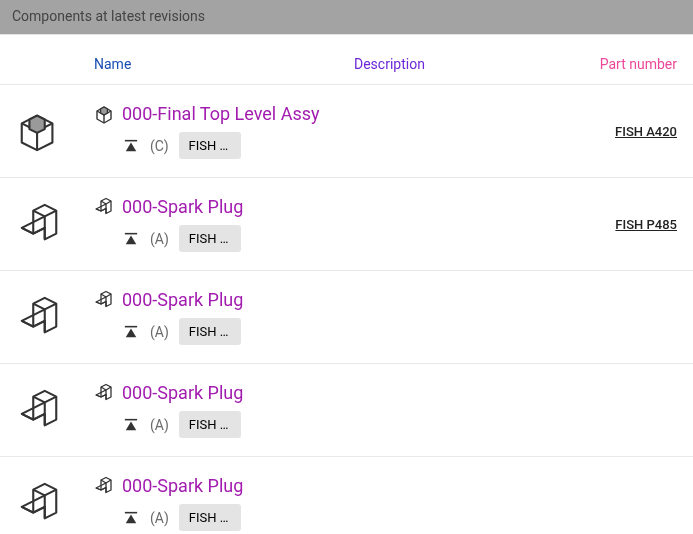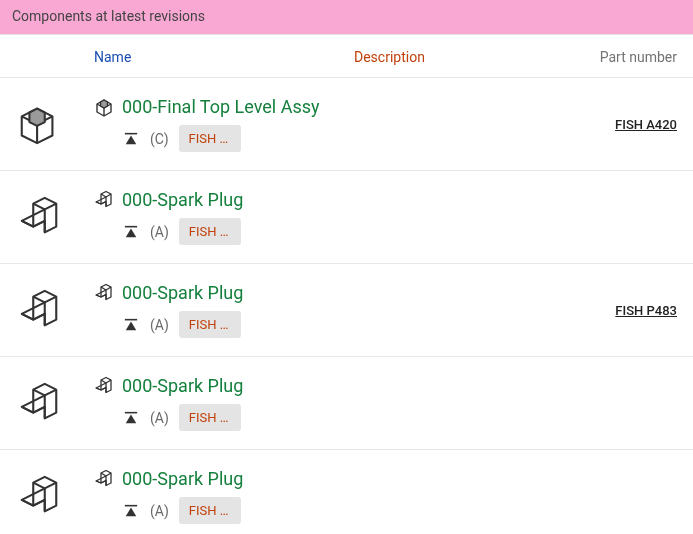--- a/index.html
+++ b/index.html
@@ -3,37 +3,37 @@
 <meta charset="utf-8">
 <style>
   * { box-sizing: border-box; margin: 0; padding: 0; }
   body {
     font-family: "Segoe UI", Roboto, Arial, sans-serif;
     background: #ffffff;
     width: 693px;
     color: #333;
   }
   .header-bar {
-    background: #f9a8d4;
+    background: #a3a3a3;
     padding: 8px 12px 10px 12px;
     font-size: 14px;
     color: #444;
     border-bottom: 1px solid #e2e2e2;
   }
   .col-header-row {
     display: flex;
     align-items: center;
-    padding: 14px 16px 12px 16px;
+    padding: 21px 16px 12px 16px;
     border-bottom: 1px solid #e8e8e8;
     font-size: 14px;
   }
   .col-header-row .col-icon-space { width: 78px; }
   .col-header-row .col-name { flex: 0 0 260px; color: #1a4db3; }
-  .col-header-row .col-desc { flex: 1; color: #c2410c; text-align: left; }
-  .col-header-row .col-part { flex: 0 0 110px; color: #737373; text-align: right; }
+  .col-header-row .col-desc { flex: 1; color: #6d28d9; text-align: left; }
+  .col-header-row .col-part { flex: 0 0 110px; color: #ec4899; text-align: right; }
 
   .row {
     display: flex;
     align-items: center;
     padding: 18px 16px;
     border-bottom: 1px solid #e8e8e8;
     min-height: 92px;
   }
   .row .big-icon {
     width: 78px;
@@ -52,36 +52,36 @@
   }
   .name-line {
     display: flex;
     align-items: center;
     gap: 8px;
     margin-bottom: 8px;
   }
   .name-line .small-icon { width: 20px; height: 20px; display:flex; align-items:center; }
   .name-text {
     font-size: 18px;
-    color: #15803d;
+    color: #a21caf;
   }
   .sub-line {
     display: flex;
     align-items: center;
     gap: 10px;
     padding-left: 30px;
   }
   .rev-icon { width: 16px; height: 16px; display:flex; align-items:center; }
   .rev-label {
     font-size: 14px;
     color: #6a6a6a;
   }
   .chip {
     background: #e4e4e4;
-    color: #c2410c;
+    color: #000000;
     font-size: 13px;
     padding: 6px 10px;
     border-radius: 3px;
     max-width: 62px;
     white-space: nowrap;
     overflow: hidden;
     text-overflow: ellipsis;
   }
 </style>
 </head>
@@ -190,48 +190,48 @@
     <div class="sub-line">
       <span class="rev-icon">
           <svg width="14" height="14">
             <use href="#icon-revision"></use>
           </svg>
         </span>
       <span class="rev-label">(A)</span>
       <span class="chip">FISH P…</span>
     </div>
   </div>
-</div>
-
-<div class="row">
-  <div class="big-icon">
-    <svg width="46" height="46">
-        <use href="#icon-part-big"></use>
-      </svg>
-  </div>
-  <div class="main-col">
-    <div class="name-line">
-      <span class="small-icon">
-          <svg width="20" height="20">
-            <use href="#icon-part-small"></use>
-          </svg>
-        </span>
-      <span class="name-text">000-Spark Plug</span>
-    </div>
-    <div class="sub-line">
-      <span class="rev-icon">
-          <svg width="14" height="14">
-            <use href="#icon-revision"></use>
-          </svg>
-        </span>
-      <span class="rev-label">(A)</span>
-      <span class="chip">FISH P…</span>
-    </div>
-  </div>
-  <div class="part-col">FISH P483</div>
+  <div class="part-col">FISH P485</div>
+</div>
+
+<div class="row">
+  <div class="big-icon">
+    <svg width="46" height="46">
+        <use href="#icon-part-big"></use>
+      </svg>
+  </div>
+  <div class="main-col">
+    <div class="name-line">
+      <span class="small-icon">
+          <svg width="20" height="20">
+            <use href="#icon-part-small"></use>
+          </svg>
+        </span>
+      <span class="name-text">000-Spark Plug</span>
+    </div>
+    <div class="sub-line">
+      <span class="rev-icon">
+          <svg width="14" height="14">
+            <use href="#icon-revision"></use>
+          </svg>
+        </span>
+      <span class="rev-label">(A)</span>
+      <span class="chip">FISH P…</span>
+    </div>
+  </div>
 </div>
 
 <div class="row">
   <div class="big-icon">
     <svg width="46" height="46">
         <use href="#icon-part-big"></use>
       </svg>
   </div>
   <div class="main-col">
     <div class="name-line">

